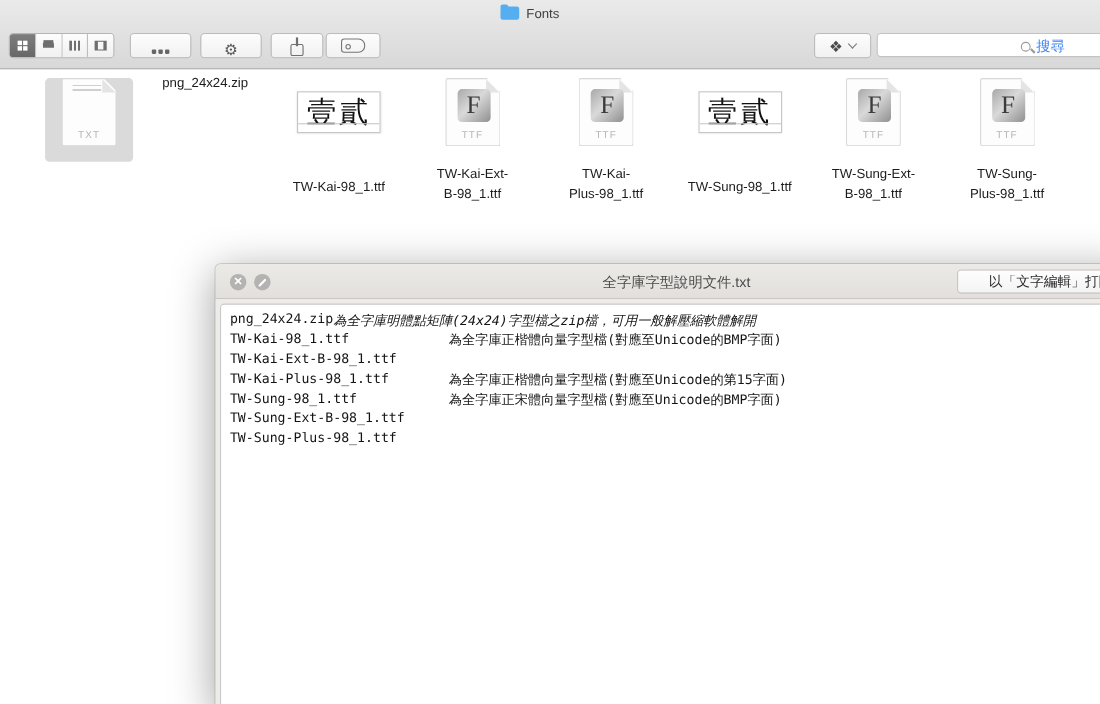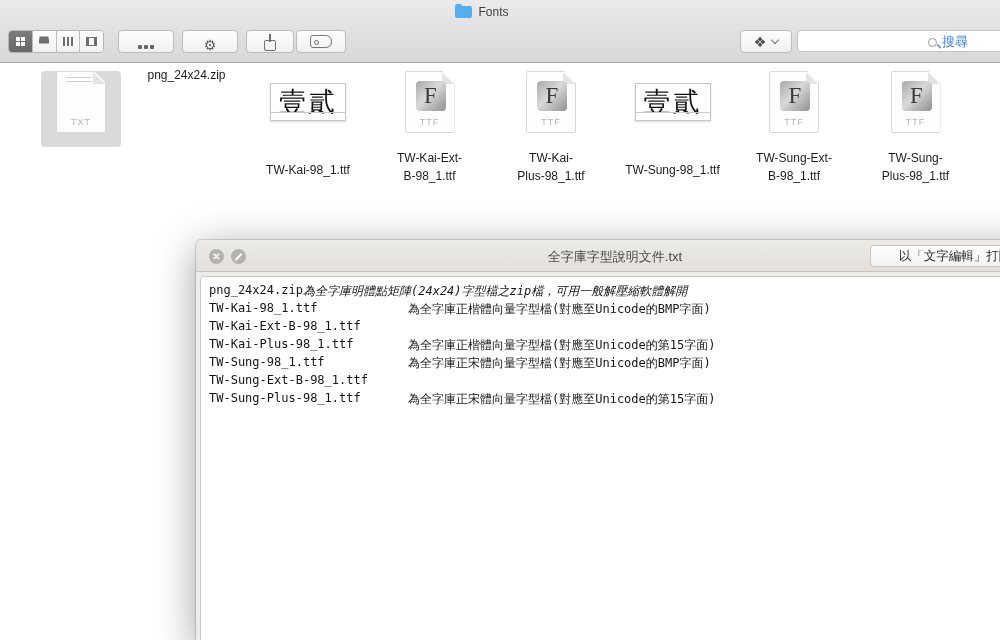--- a/index.html
+++ b/index.html
@@ -297,20 +297,19 @@
             </div>
             <div class="ql-line">
               <span class="ql-file">TW-Sung-98_1.ttf</span>
               <span class="ql-desc">為全字庫正宋體向量字型檔(對應至Unicode的BMP字面)</span>
             </div>
             <div class="ql-line">
               <span class="ql-file">TW-Sung-Ext-B-98_1.ttf</span>
             </div>
             <div class="ql-line">
               <span class="ql-file">TW-Sung-Plus-98_1.ttf</span>
-              <span class="ql-desc">為全字庫正宋體向量字型檔(對應至Unicode的第15字面)</span>
             </div>
           </div>
       </div>
     </div>
   </div>
 
 </div>
 
 </body></html>

